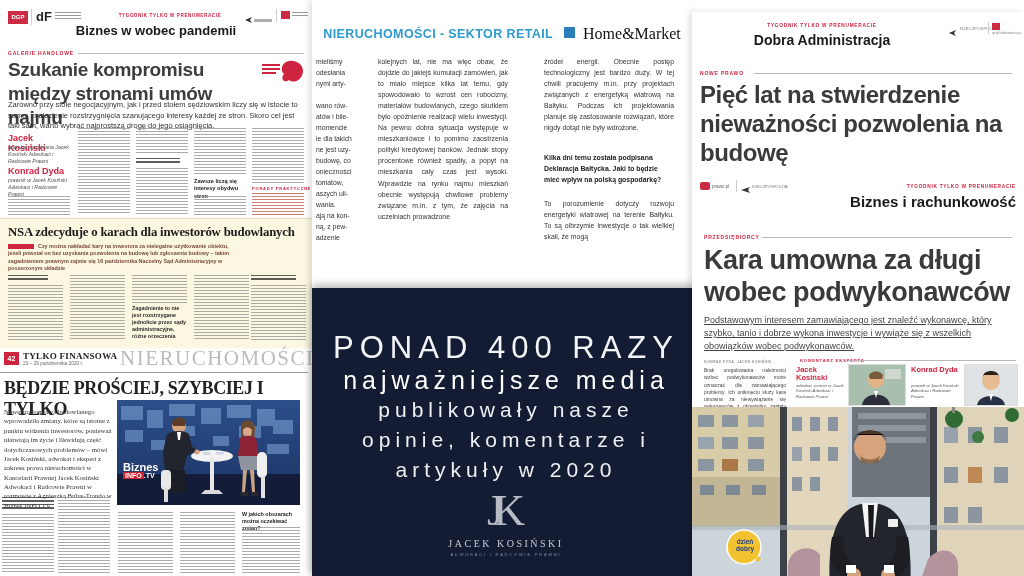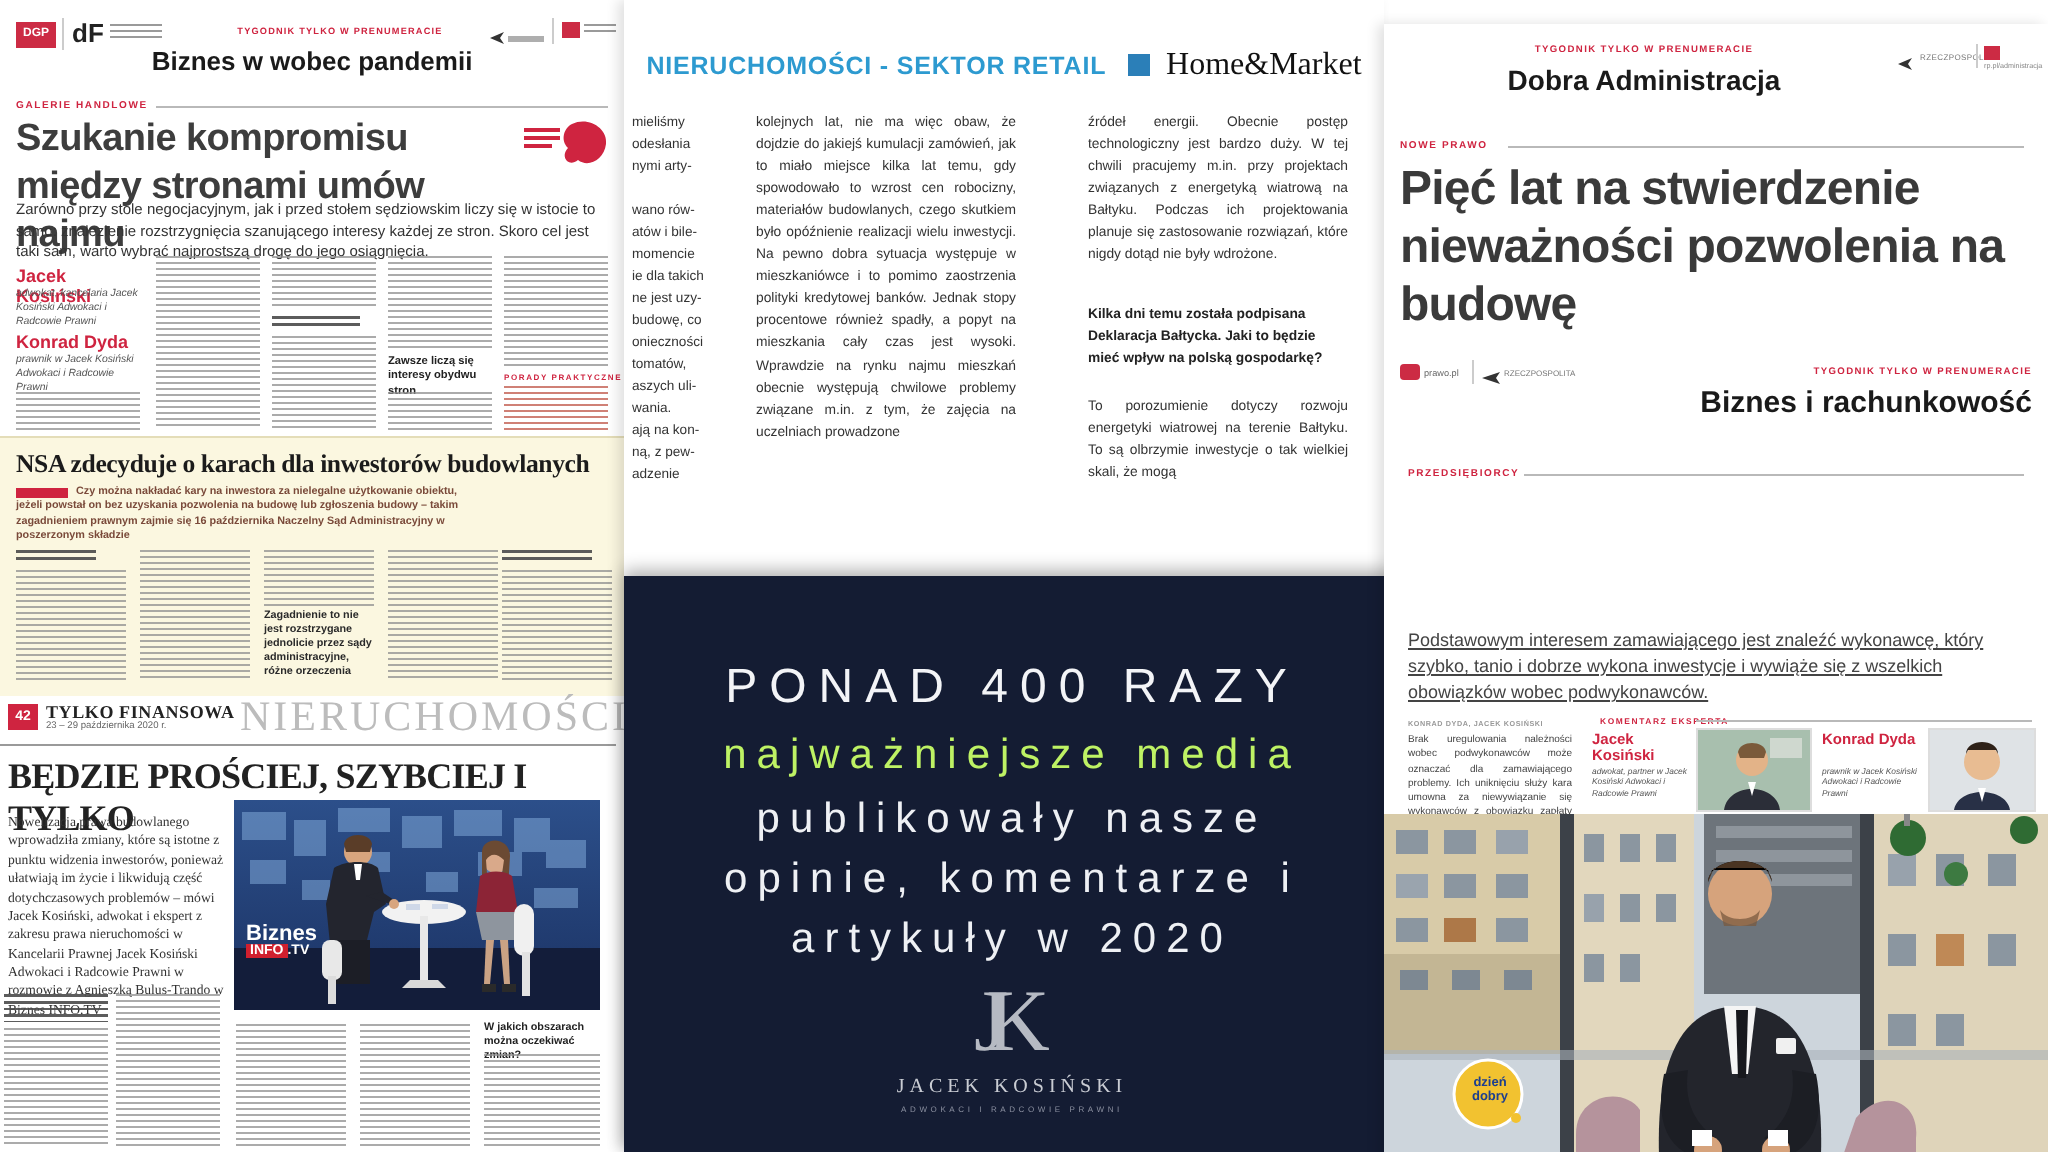--- a/index.html
+++ b/index.html
@@ -196,22 +196,22 @@
 ają na kon-
 ną, z pew-
 adzenie</div>
     <div class="abs just" style="left:66px;top:56px;width:130px;font-size:6.9px;line-height:1.6;color:#333;height:230px;overflow:hidden;">kolejnych lat, nie ma więc obaw, że dojdzie do jakiejś kumulacji zamówień, jak to miało miejsce kilka lat temu, gdy spowodowało to wzrost cen robocizny, materiałów budowlanych, czego skutkiem było opóźnienie realizacji wielu inwestycji. Na pewno dobra sytuacja występuje w mieszkaniówce i to pomimo zaostrzenia polityki kredytowej banków. Jednak stopy procentowe również spadły, a popyt na mieszkania cały czas jest wysoki. Wprawdzie na rynku najmu mieszkań obecnie występują chwilowe problemy związane m.in. z tym, że zajęcia na uczelniach prowadzone</div>
     <div class="abs just" style="left:232px;top:56px;width:130px;font-size:6.9px;line-height:1.6;color:#333;">źródeł energii. Obecnie postęp technologiczny jest bardzo duży. W tej chwili pracujemy m.in. przy projektach związanych z energetyką wiatrową na Bałtyku. Podczas ich projektowania planuje się zastosowanie rozwiązań, które nigdy dotąd nie były wdrożone.</div>
     <div class="abs" style="left:232px;top:152px;width:130px;font-size:6.9px;line-height:1.6;font-weight:bold;color:#222;">Kilka dni temu została podpisana Deklaracja Bałtycka. Jaki to będzie mieć wpływ na polską gospodarkę?</div>
     <div class="abs just" style="left:232px;top:198px;width:130px;font-size:6.9px;line-height:1.6;color:#333;height:88px;overflow:hidden;">To porozumienie dotyczy rozwoju energetyki wiatrowej na terenie Bałtyku. To są olbrzymie inwestycje o tak wielkiej skali, że mogą</div>
   </div>
 
   <div class="abs" style="left:312px;top:288px;width:388px;height:288px;background:#141c33;box-shadow:0 -3px 8px rgba(0,0,0,.3);">
-    <div class="abs" style="left:0;top:42px;width:388px;text-align:center;font-size:24px;letter-spacing:6px;color:#f3f4f7;font-weight:500;">PONAD 400 RAZY</div>
-    <div class="abs" style="left:0;top:78px;width:388px;text-align:center;font-size:21px;letter-spacing:5px;color:#bef264;">najważniejsze media</div>
+    <div class="abs" style="left:0;top:42px;width:388px;text-align:center;font-size:31px;letter-spacing:6px;color:#f3f4f7;font-weight:500;">PONAD 400 RAZY</div>
+    <div class="abs" style="left:0;top:78px;width:388px;text-align:center;font-size:25px;letter-spacing:5px;color:#ffffff;">najważniejsze media</div>
     <div class="abs" style="left:0;top:140px;width:388px;text-align:center;font-size:21px;letter-spacing:5px;color:#eef0f4;">opinie, komentarze i</div>
     <div class="abs" style="left:0;top:110px;width:388px;text-align:center;font-size:21px;letter-spacing:5px;color:#eef0f4;">publikowały nasze</div>
     <div class="abs" style="left:0;top:170px;width:388px;text-align:center;font-size:21px;letter-spacing:5px;color:#eef0f4;">artykuły w 2020</div>
     <div class="abs serif" style="left:0;top:200px;width:388px;text-align:center;color:#b6bac3;font-size:44px;line-height:46px;">
       <span>J</span><span style="margin-left:-11px;">K</span>
     </div>
     <div class="abs serif" style="left:0;top:250px;width:388px;text-align:center;font-size:10px;letter-spacing:2.5px;color:#c9ccd3;">JACEK KOSIŃSKI</div>
     <div class="abs" style="left:0;top:264px;width:388px;text-align:center;font-size:4px;letter-spacing:1.8px;color:#8b90a0;">ADWOKACI I RADCOWIE PRAWNI</div>
   </div>
 
@@ -243,20 +243,21 @@
           <path d="M1 4 L10 1 L8 4 L10 7 Z" fill="#333"></path>
         </svg>
     </div>
     <div class="abs" style="left:60px;top:172px;font-size:4px;color:#777;">RZECZPOSPOLITA</div>
 
     <div class="abs" style="left:120px;top:172px;width:204px;text-align:right;font-size:4.8px;font-weight:bold;letter-spacing:.7px;color:#cf2440;">TYGODNIK TYLKO W PRENUMERACIE</div>
     <div class="abs" style="left:120px;top:181px;width:204px;text-align:right;font-size:15px;font-weight:bold;color:#1a1a1a;">Biznes i rachunkowość</div>
 
     <div class="abs kicker" style="left:12px;top:222px;">PRZEDSIĘBIORCY</div>
     <div class="abs hair" style="left:70px;top:225px;width:250px;"></div>
+    <div class="abs" style="left:12px;top:232px;width:312px;font-size:27px;line-height:32px;font-weight:bold;color:#3a3a3a;letter-spacing:-.4px;">Kara umowna za długi wobec podwykonawców</div>
     <div class="abs" style="left:12px;top:302px;width:304px;font-size:9px;line-height:1.45;color:#444;text-decoration:underline;">Podstawowym interesem zamawiającego jest znaleźć wykonawcę, który szybko, tanio i dobrze wykona inwestycje i wywiąże się z wszelkich obowiązków wobec podwykonawców.</div>
 
     <div class="abs" style="left:12px;top:348px;font-size:3.6px;font-weight:bold;color:#999;letter-spacing:.3px;">KONRAD DYDA, JACEK KOSIŃSKI</div>
     <div class="abs just" style="left:12px;top:355px;width:82px;font-size:5px;line-height:1.45;color:#444;">Brak uregulowania należności wobec podwykonawców może oznaczać dla zamawiającego problemy. Ich uniknięciu służy kara umowna za niewywiązanie się wykonawców z obowiązku zapłaty podwykonawcom.</div>
 
     <div class="abs" style="left:104px;top:346px;width:222px;height:48px;">
       <div class="abs kicker" style="left:4px;top:0;font-size:4.2px;">KOMENTARZ EKSPERTA</div>
       <div class="abs hair" style="left:52px;top:2px;width:168px;"></div>
       <div class="abs" style="left:0;top:8px;width:48px;font-size:7.5px;font-weight:bold;color:#cf2440;line-height:1.1;">Jacek Kosiński</div>
       <div class="abs it" style="left:0;top:25px;width:48px;font-size:4.2px;color:#555;line-height:1.3;">adwokat, partner w Jacek Kosiński Adwokaci i Radcowie Prawni</div>

